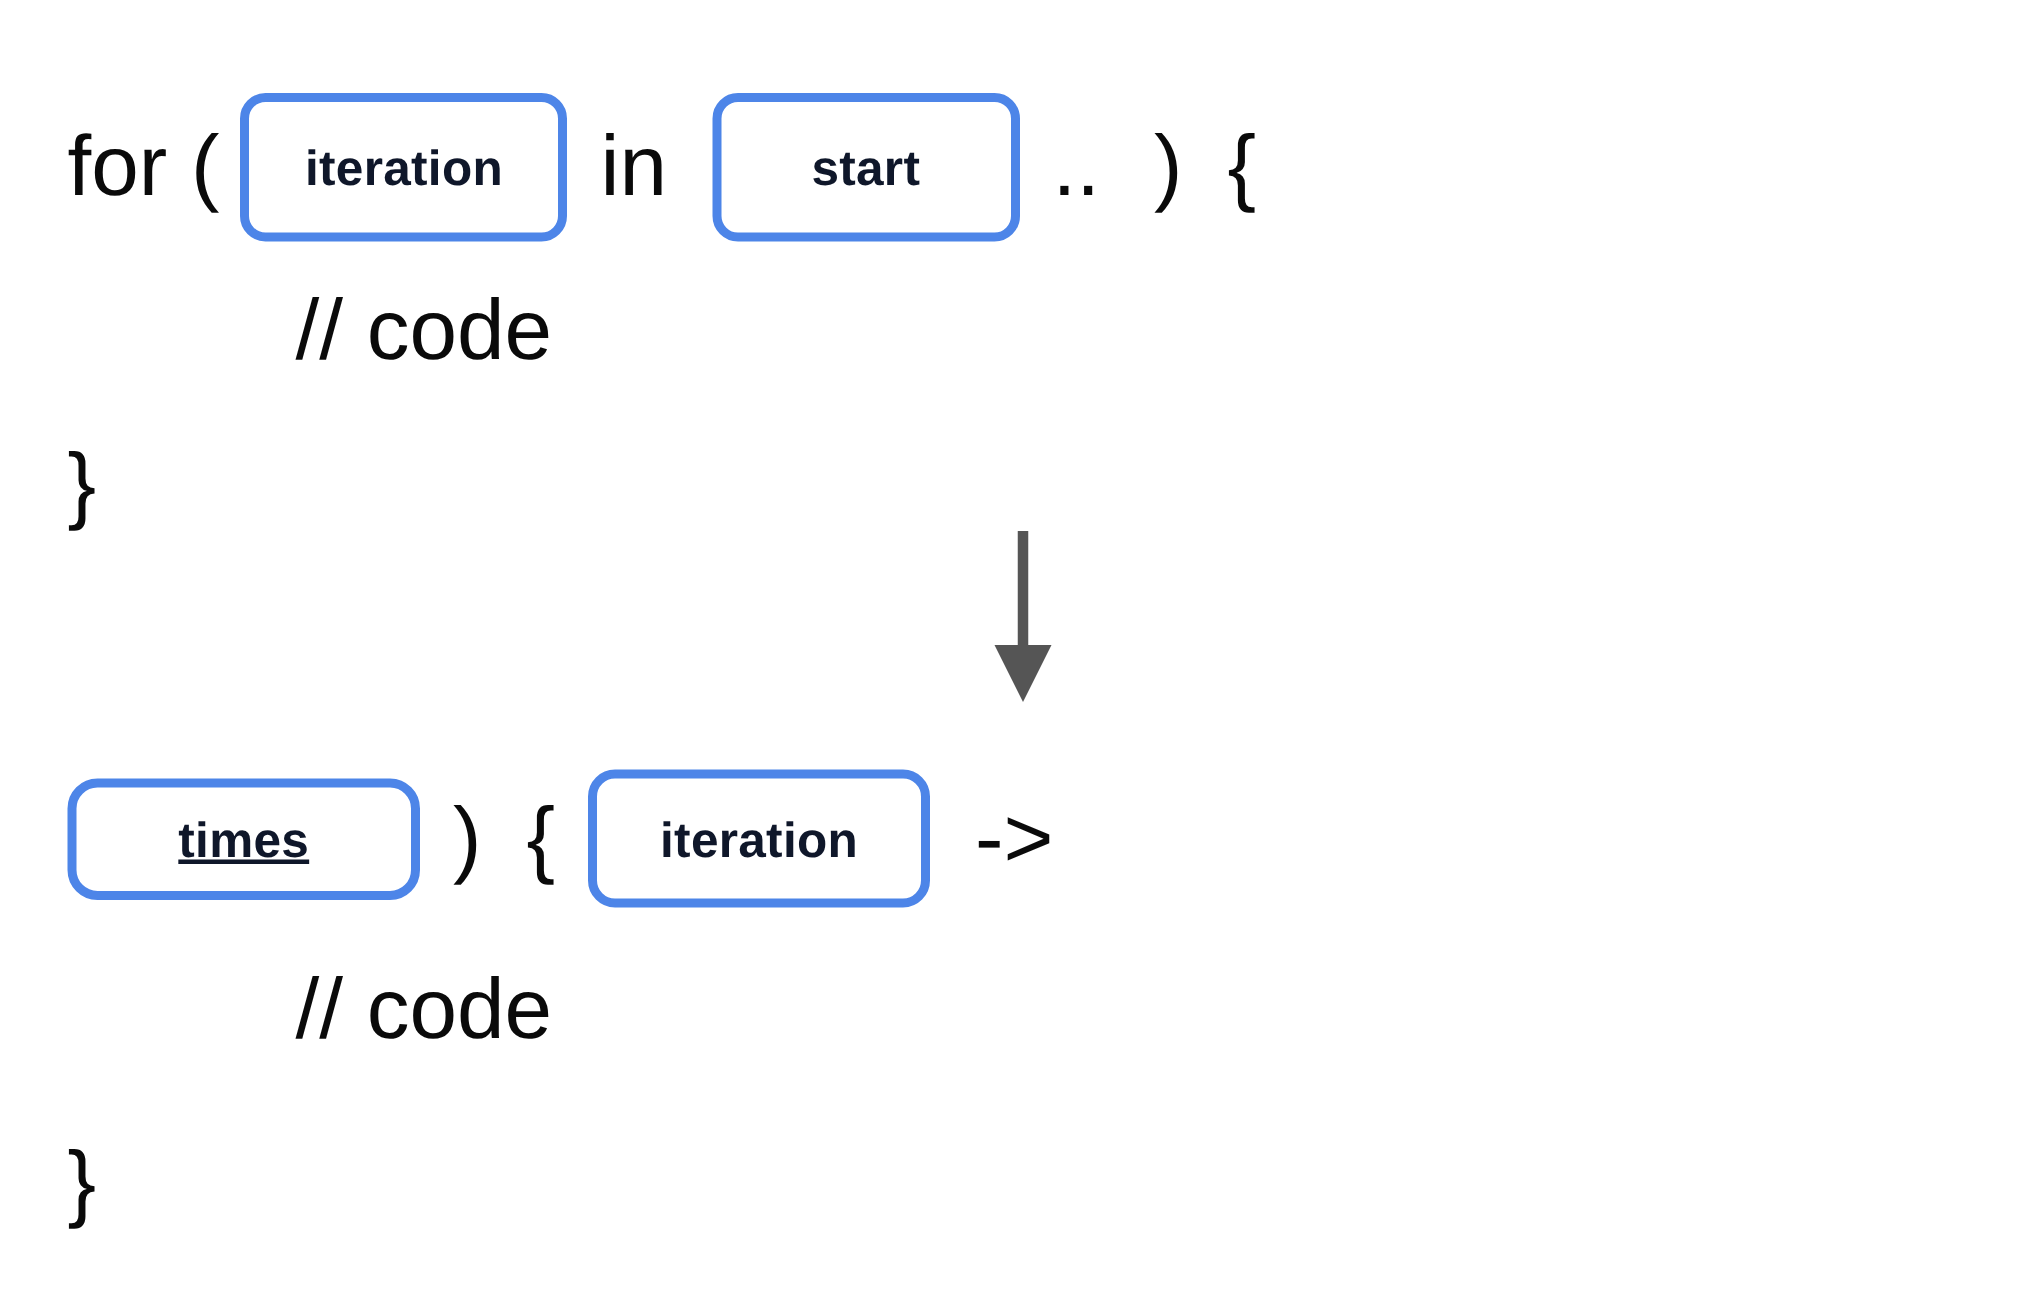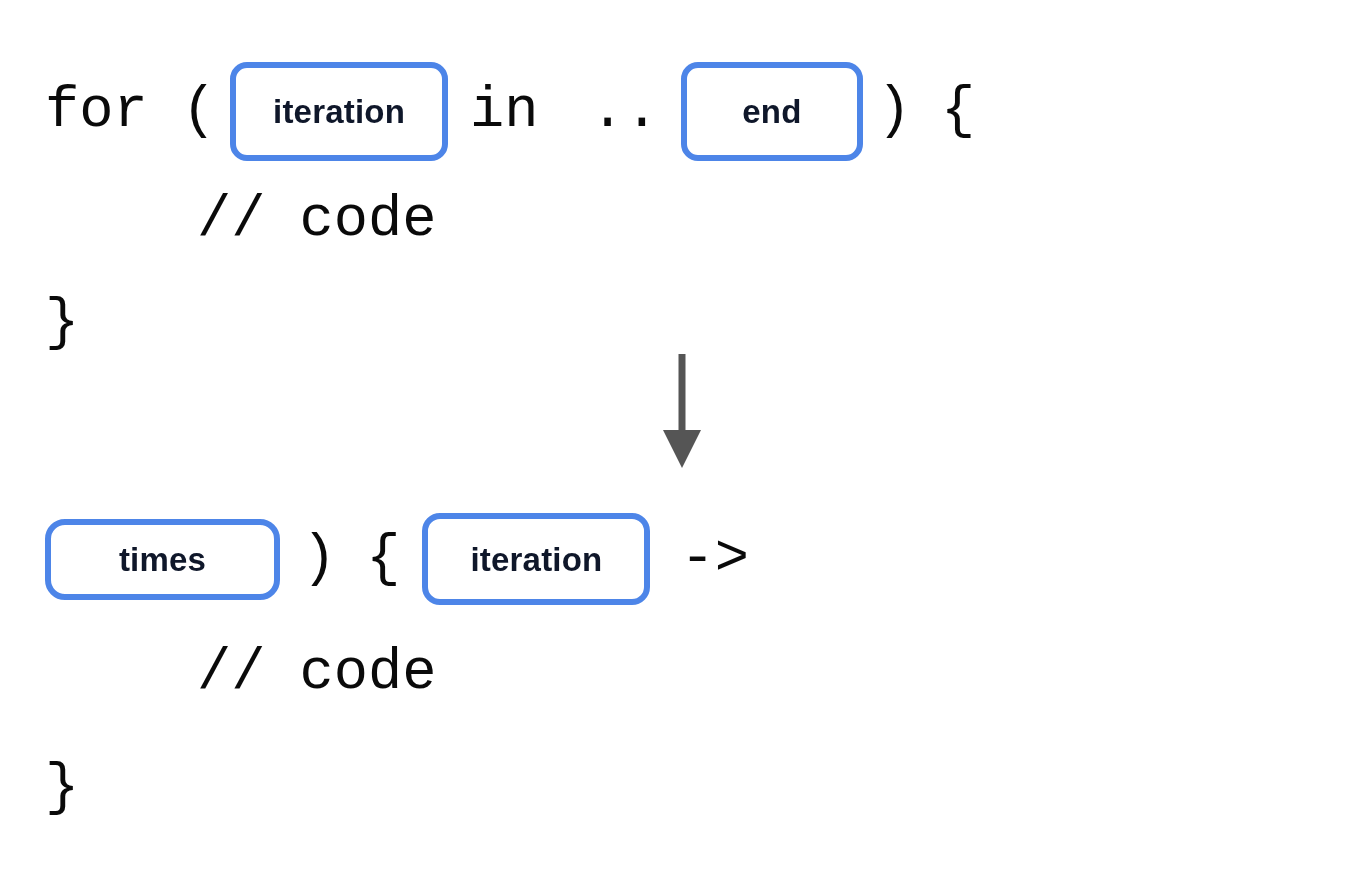--- a/index.html
+++ b/index.html
@@ -28,21 +28,21 @@
     align-items: center;
     white-space: pre;
     font-family: "Liberation Mono", "DejaVu Sans Mono", monospace;
     font-size: 57px;
     line-height: 1;
     color: #0a0a0a;
     letter-spacing: 0px;
   }
 
   .tok {
-    font-family: Liberation Mono, monospace;
+    font-family: Liberation Sans, sans-serif;
     font-size: 57px;
     color: #0a0a0a;
     white-space: pre;
   }
 
   
   .slot {
     box-sizing: border-box;
     display: inline-flex;
     align-items: center;
@@ -55,21 +55,21 @@
     font-size: 33px;
     color: #0f172a;
     letter-spacing: 0.2px;
     height: 99px;
     padding: 0 14px;
   }
 
   .slot.w-iteration  { width: 218px; }
   .slot.w-start      { width: 205px; }
   .slot.w-end        { width: 182px; }
-  .slot.w-times      { width: 235px; height: 81px; border-radius: 20px; }
+  .slot.w-times      { width: 235px; height: 81px; border-radius: 20px; text-decoration: underline; }
   .slot.w-iteration2 { width: 228px; height: 92px; border-radius: 18px; }
 
   
   #line-for      { left: 45px;  top: 62px;  }
   #line-comment1 { left: 197px; top: 192px; }
   #line-close1   { left: 45px;  top: 295px; }
   #line-repeat   { left: 45px;  top: 513px; }
   #line-comment2 { left: 197px; top: 645px; }
   #line-close2   { left: 45px;  top: 760px; }
 
@@ -92,24 +92,24 @@
 
 <div class="canvas">
 
   <div class="code-line" id="line-for">
     <span class="tok">for (</span>
     <span class="gap-sm"></span>
     <span class="slot w-iteration">iteration</span>
     <span class="gap-md"></span>
     <span class="tok">in</span>
     <span class="gap-lg"></span>
+    <span class="slot w-start">start</span>
     <span class="gap-md"></span>
     <span class="tok">..</span>
     <span class="gap-md"></span>
-    <span class="slot w-end">end</span>
     <span class="gap-sm"></span>
     <span class="tok">)</span>
     <span class="gap-lg"></span>
     <span class="tok">{</span>
   </div>
 
   <div class="code-line" id="line-comment1">
     <span class="tok">// code</span>
   </div>
 

